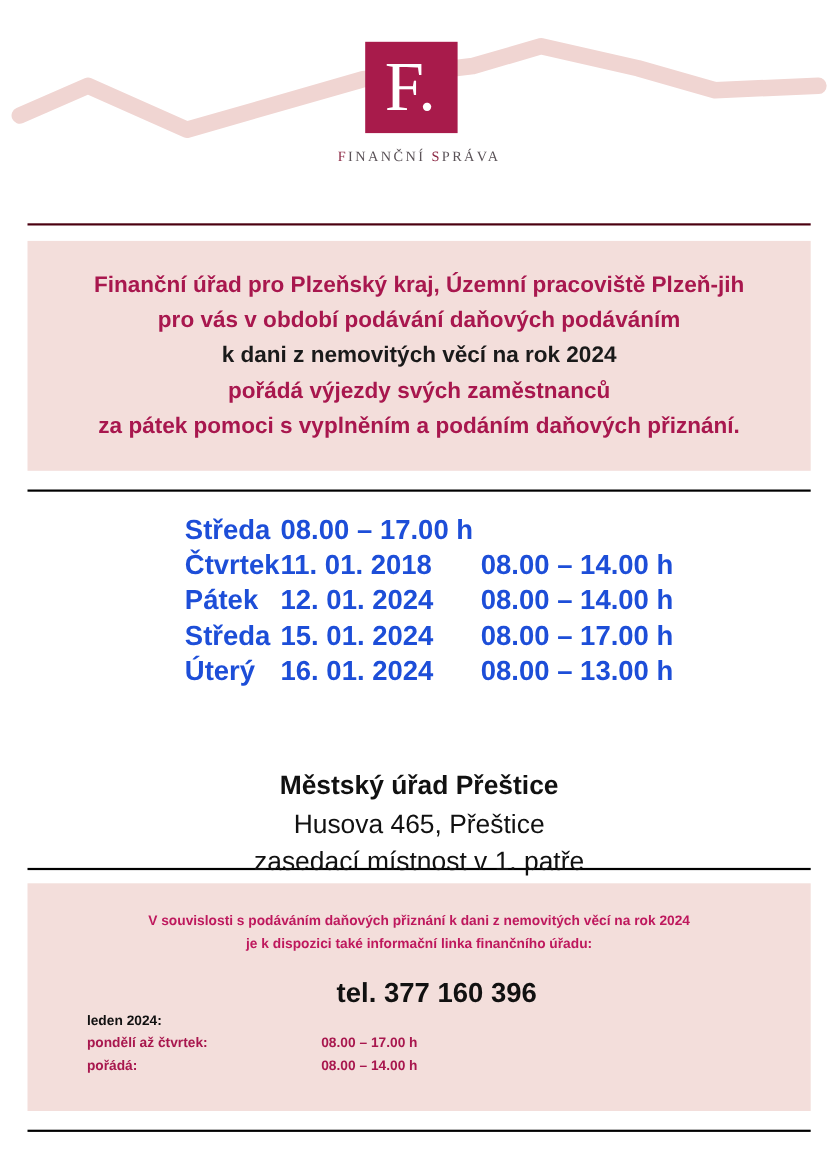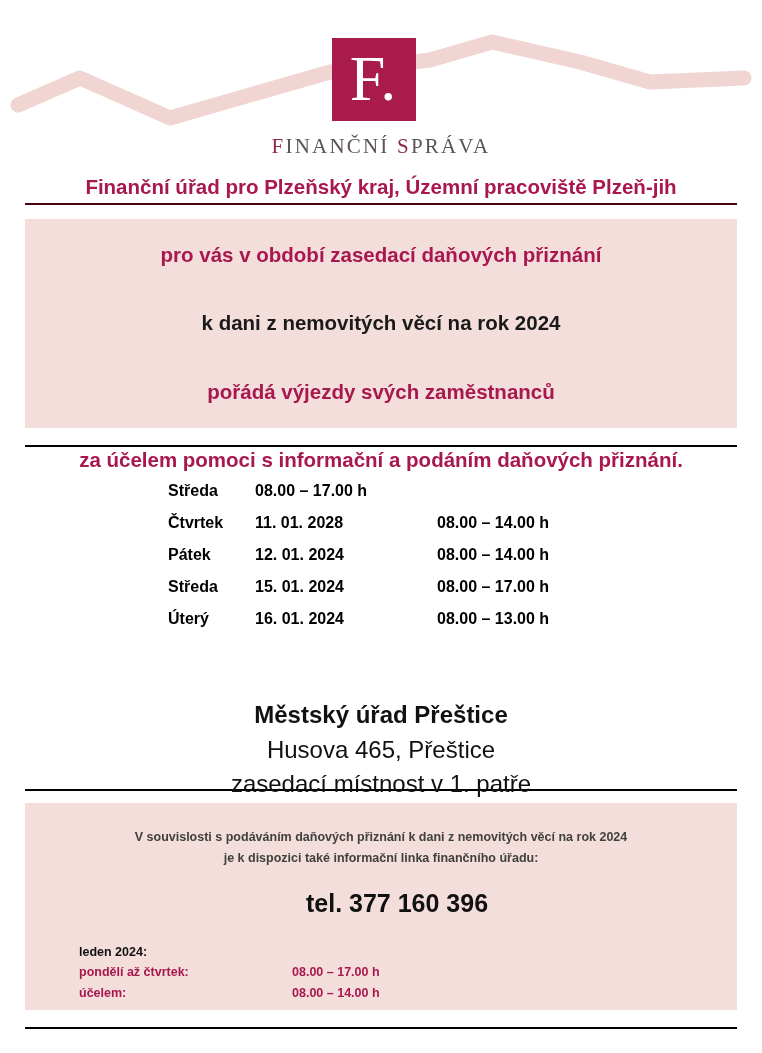--- a/index.html
+++ b/index.html
@@ -51,21 +51,21 @@
     margin-top: -2px;
     margin-left: -2px;
   }
   .wordmark {
     position: absolute;
     left: 0;
     right: 0;
     top: 134px;
     text-align: center;
     font-family: "Liberation Serif", serif;
-    font-size: 21px;
+    font-size: 13px;
     letter-spacing: 2.2px;
     color: #5b5358;
     font-variant: small-caps;
     z-index: 3;
   }
   .wordmark .ini { color: #8d2game; }
   .wordmark .ini { color: #8d2a46; }
 
   
   .rule {
@@ -87,46 +87,45 @@
   }
 
   
   .banner {
     top: 219px;
     height: 209px;
     display: flex;
     flex-direction: column;
     align-items: center;
     justify-content: center;
-    gap: 36px;
   }
   .banner-line {
     font-size: 20.5px;
     font-weight: bold;
     color: #a8174e;
     line-height: 1.57;
     text-align: center;
     white-space: nowrap;
   }
   .banner-line.dark { color: #1a1a1a; text-align: right; }
 
   
   .schedule {
     position: absolute;
     left: 0;
     top: 468px;
     width: 762px;
   }
   .sched-row {
     display: flex;
-    align-items: flex-end;
+    align-items: flex-start;
     height: 32px;
-    font-size: 16px;
-    font-weight: bold;
-    color: #000000;
+    font-size: 25px;
+    font-weight: bold;
+    color: #1d4ed8;
   }
   .sched-day   { width: 87px; margin-left: 168px; }
   .sched-date  { width: 182px; }
   .sched-time  { }
 
   
   .venue {
     position: absolute;
     left: 0;
     top: 698px;
@@ -143,33 +142,32 @@
   
   .infobox {
     top: 803px;
     height: 207px;
     padding: 24px 0 0 0;
   }
   .info-note {
     text-align: center;
     font-size: 12.5px;
     font-weight: bold;
-    color: #404040;
+    color: #be185d;
     line-height: 1.7;
   }
   .info-tel {
     text-align: center;
     font-size: 25px;
     font-weight: bold;
     color: #111111;
     margin-top: 19px;
     padding-left: 32px;
   }
   .info-hours {
-    margin-top: 24px;
     padding-left: 54px;
     font-size: 12.5px;
     font-weight: bold;
   }
   .hours-title {
     color: #111111;
     line-height: 1.65;
   }
   .hours-row {
     display: flex;
@@ -197,34 +195,34 @@
   </div>
 </div>
 
 <div class="rule crimson" style="top:203px;"></div>
 <div class="rule" style="top:445px;"></div>
 <div class="rule" style="top:789px;"></div>
 <div class="rule" style="top:1027px;"></div>
 
 <div class="panel banner">
   <div class="banner-line">Finanční úřad pro Plzeňský kraj, Územní pracoviště Plzeň-jih</div>
-  <div class="banner-line">pro vás v období zasedací daňových přiznání</div>
+  <div class="banner-line">pro vás v období podávání daňových podáváním</div>
   <div class="banner-line dark">k dani z nemovitých věcí na rok 2024</div>
   <div class="banner-line">pořádá výjezdy svých zaměstnanců</div>
-  <div class="banner-line">za účelem pomoci s informační a podáním daňových přiznání.</div>
+  <div class="banner-line">za pátek pomoci s vyplněním a podáním daňových přiznání.</div>
 </div>
 
 <div class="schedule">
   <div class="sched-row">
     <div class="sched-day">Středa</div>
     <div class="sched-time">08.00 – 17.00 h</div>
   </div>
   <div class="sched-row">
     <div class="sched-day">Čtvrtek</div>
-    <div class="sched-date">11. 01. 2028</div>
+    <div class="sched-date">11. 01. 2018</div>
     <div class="sched-time">08.00 – 14.00 h</div>
   </div>
   <div class="sched-row">
     <div class="sched-day">Pátek</div>
     <div class="sched-date">12. 01. 2024</div>
     <div class="sched-time">08.00 – 14.00 h</div>
   </div>
   <div class="sched-row">
     <div class="sched-day">Středa</div>
     <div class="sched-date">15. 01. 2024</div>
@@ -249,17 +247,17 @@
 
   <div class="info-tel">tel. 377 160 396</div>
 
   <div class="info-hours">
     <div class="hours-title">leden 2024:</div>
     <div class="hours-row">
       <div class="hours-label">pondělí až čtvrtek:</div>
       <div class="hours-value">08.00 – 17.00 h</div>
     </div>
     <div class="hours-row">
-      <div class="hours-label">účelem:</div>
+      <div class="hours-label">pořádá:</div>
       <div class="hours-value">08.00 – 14.00 h</div>
     </div>
   </div>
 </div>
 
 </body></html>

